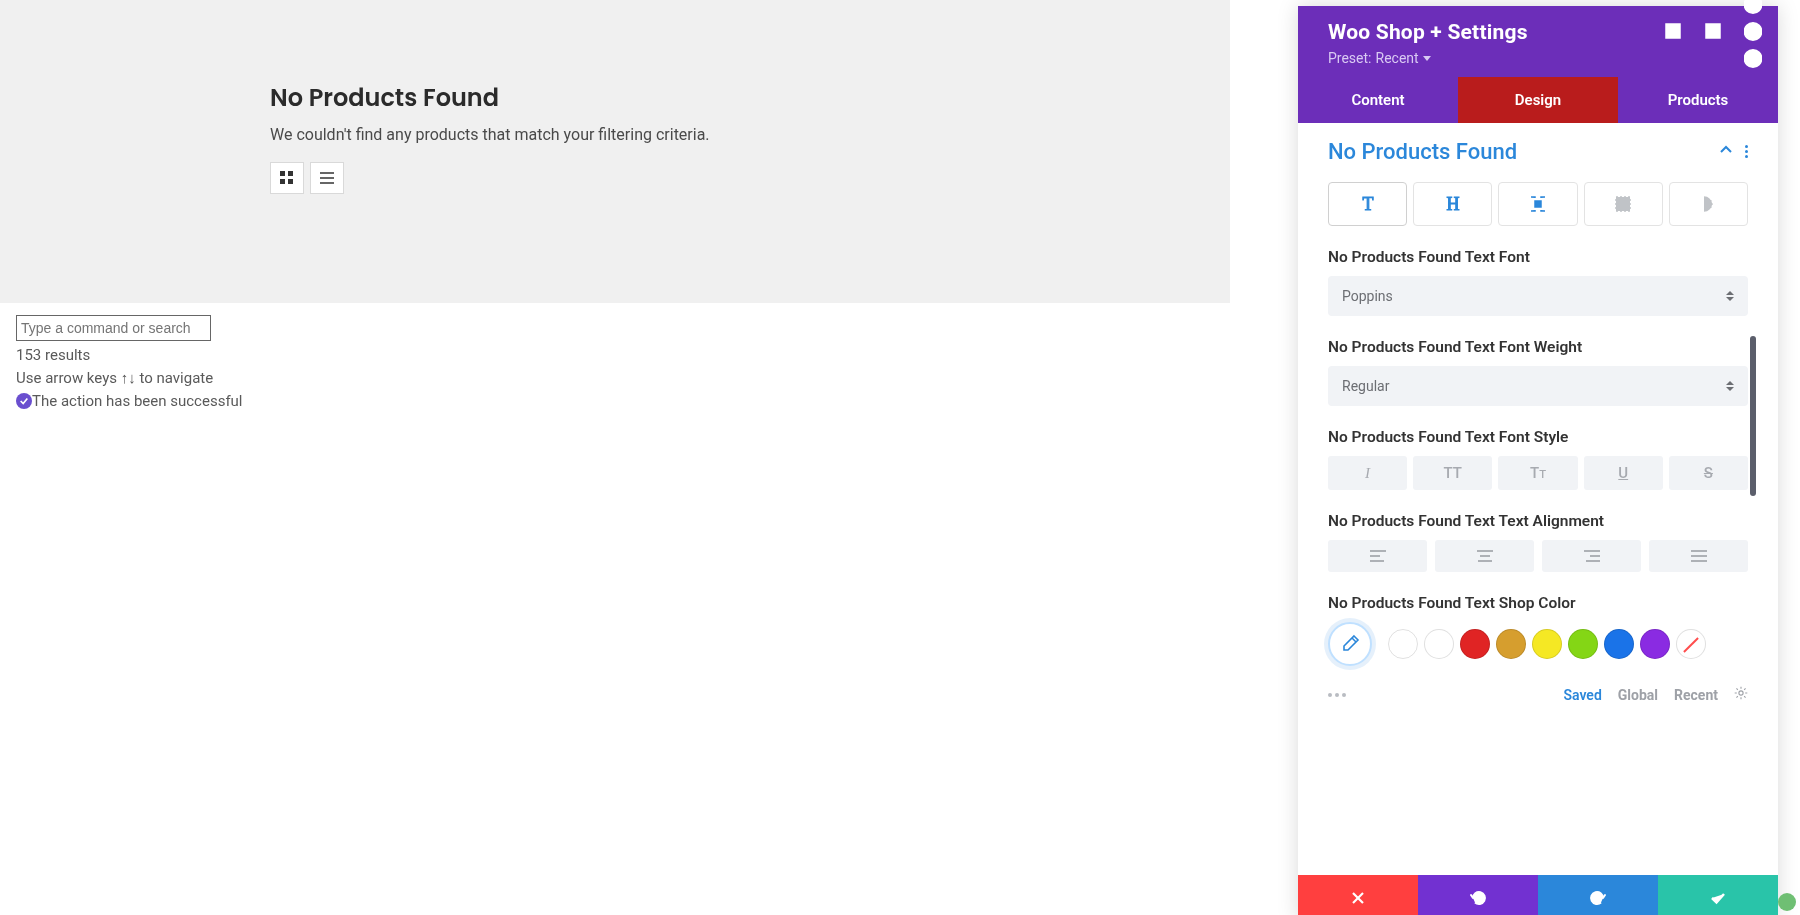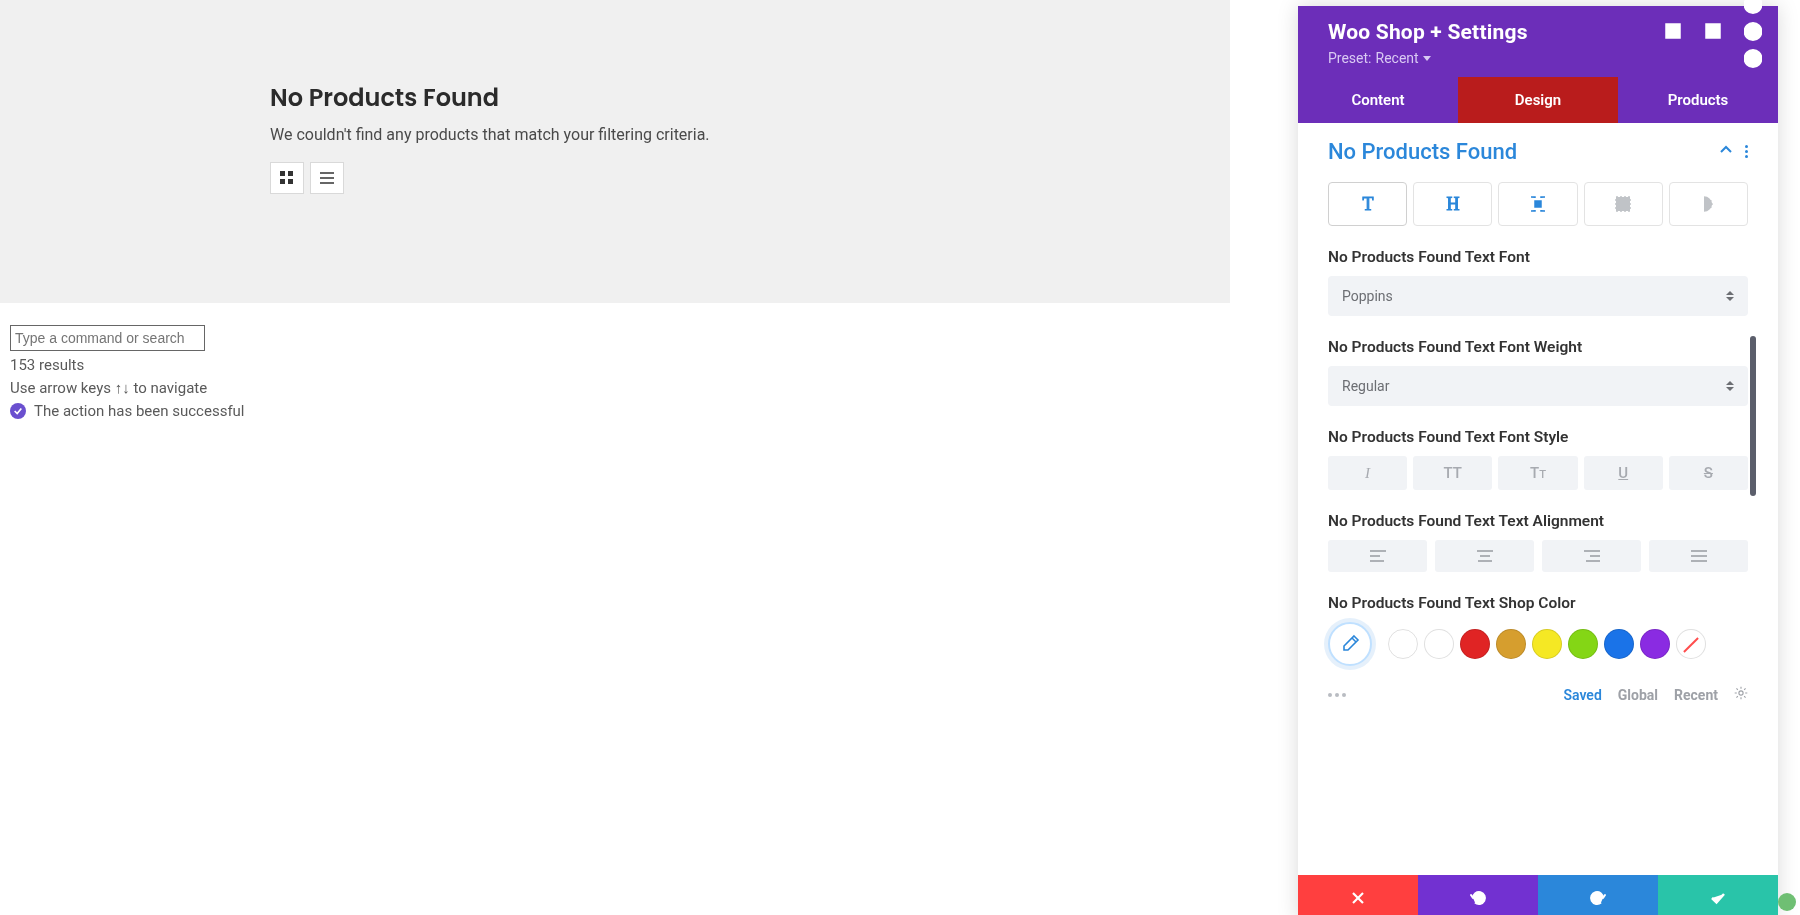--- a/index.html
+++ b/index.html
@@ -44,42 +44,42 @@
   background: #fff;
   border: 1px solid #d9d9d9;
   display: flex; align-items: center; justify-content: center;
   cursor: pointer;
 }
 .view-btn svg { width: 16px; height: 16px; }
 
 
 .lower-area {
   position: absolute;
-  left: 0; top: 303px;
+  left: 16px; top: 303px;
   width: 1230px;
-  padding: 10px;
+  padding: 0;
 }
 .cmd-input {
   border: 1px solid #666;
   width: 195px;
   height: 26px;
   font-size: 14px;
   padding: 2px 4px;
   color: #555;
   background: #fff;
   margin-top: 12px;
 }
 .results-count,
 .nav-hint,
 .action-msg {
   font-size: 15px;
   color: #5a5a5a;
   margin-top: 5px;
 }
-.action-msg { display: flex; align-items: center; gap: 8px; }
+.action-msg { display: flex; align-items: center; gap: 0; }
 .check-badge {
   width: 16px; height: 16px;
   border-radius: 50%;
   background: #6a4fcf;
   display: inline-flex;
   align-items: center; justify-content: center;
 }
 .check-badge svg { width: 10px; height: 10px; }
 
 

